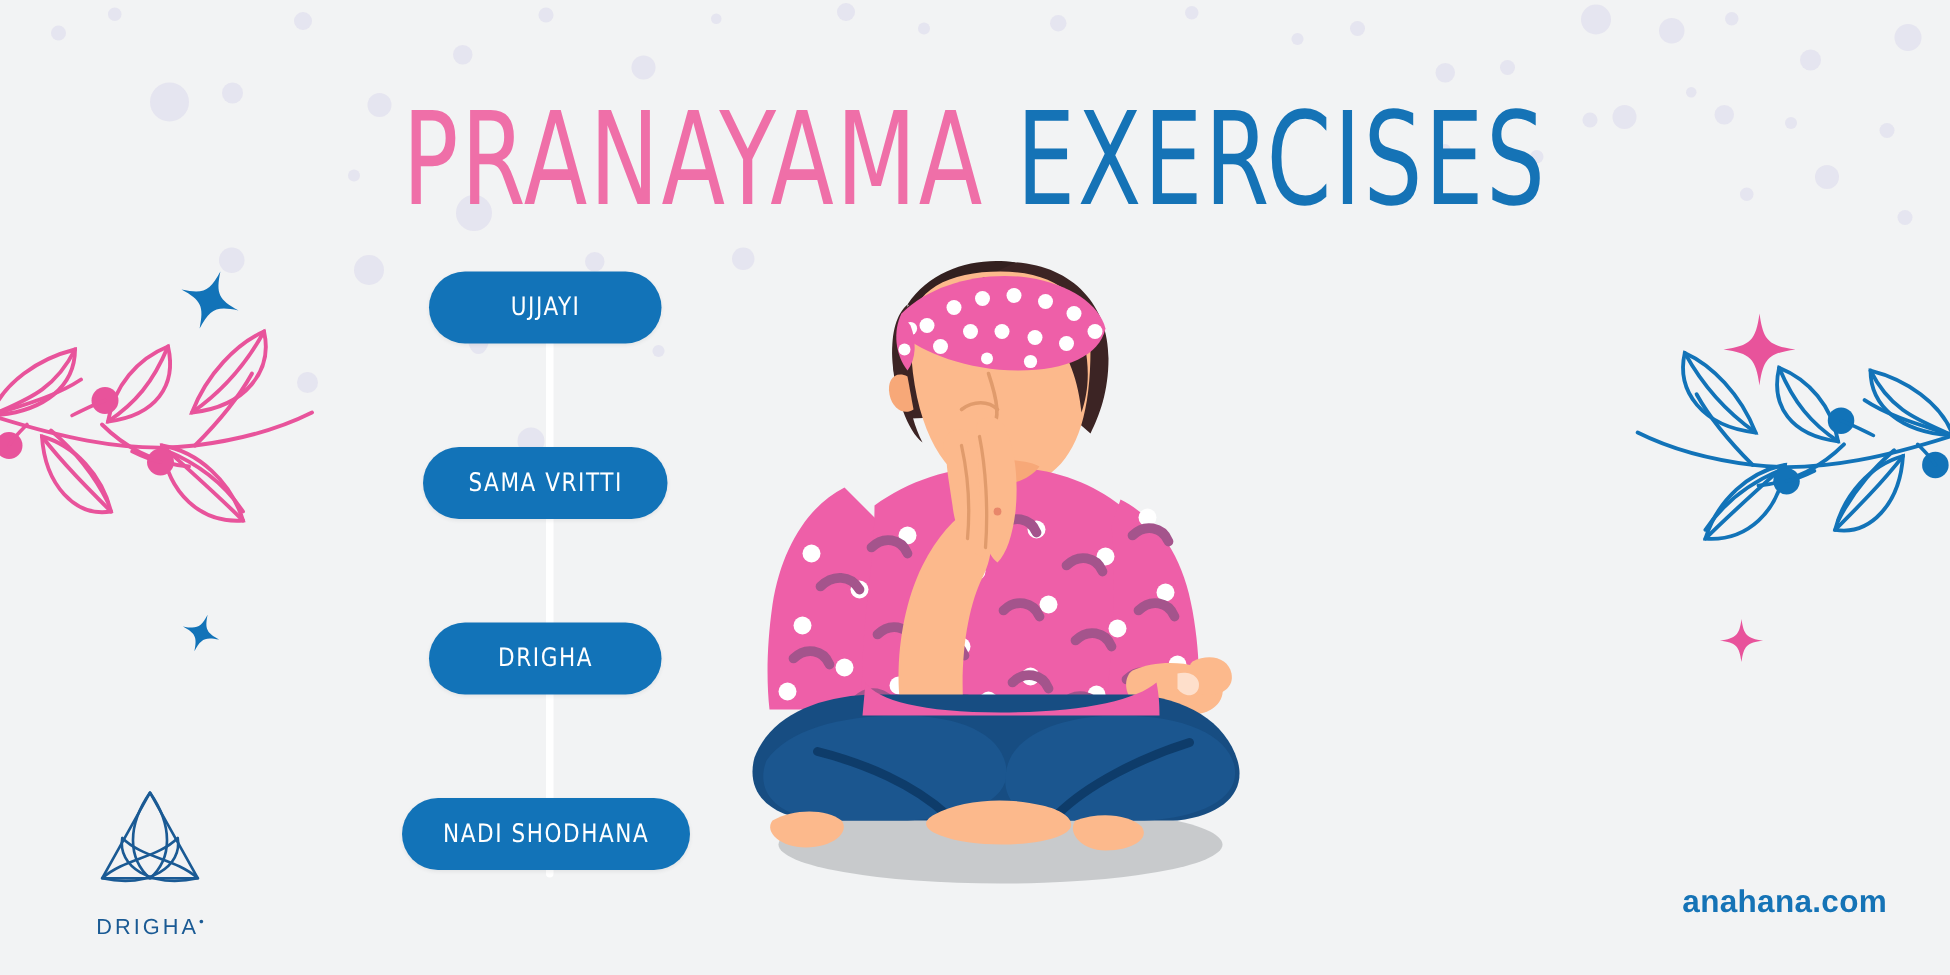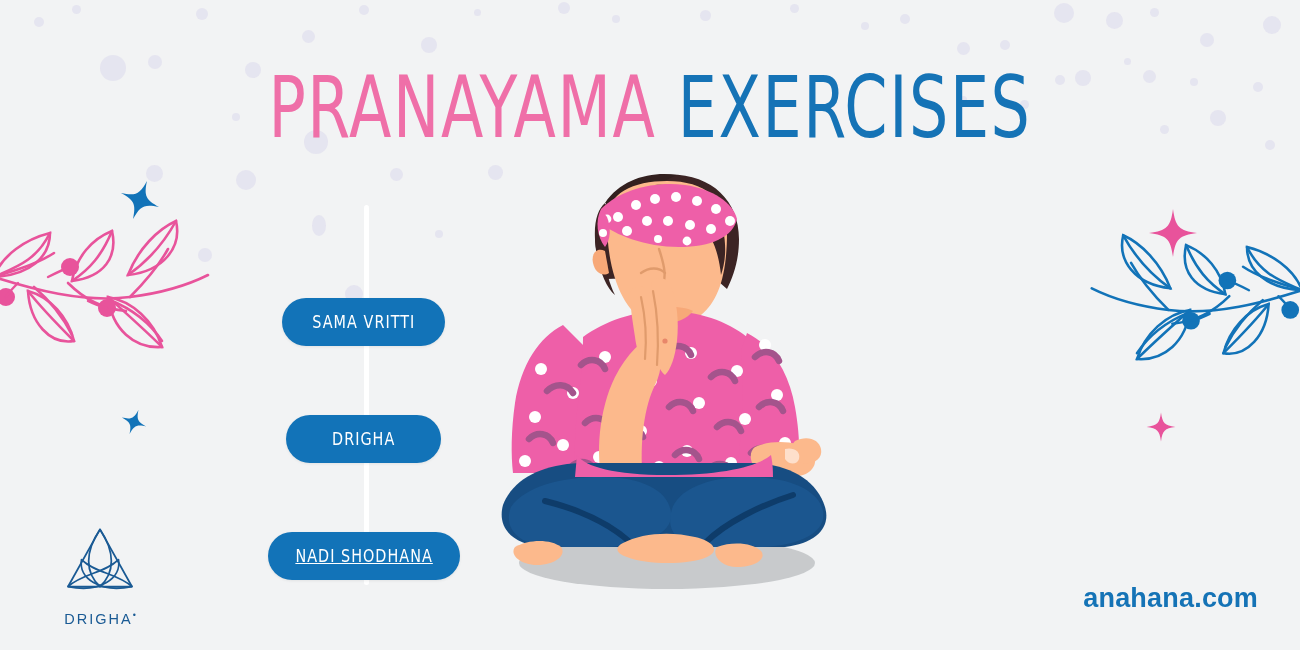--- a/index.html
+++ b/index.html
@@ -80,21 +80,21 @@
     box-shadow:0 1px 3px rgba(0,0,0,.07);
     z-index:3;
     font-family:"Liberation Sans Narrow","DejaVu Sans Condensed","Liberation Sans", sans-serif;
   }
   .pill span { transform:scaleX(.94); display:inline-block; }
 
   
   .pill-l1 { left:48px;  top:181px; width:155px; }
   .pill-l2 { left:44px;  top:298px; width:163px; }
   .pill-l3 { left:48px;  top:415px; width:155px;justify-content:center; }
-  .pill-l4 { left:30px;  top:532px; width:192px;text-decoration:underline; }
+  .pill-l4 { left:30px;  top:532px; width:192px; }
 
   
   .pill-r1 { left:34px;  top:181px; width:155px; }
   .pill-r2 { left:34px;  top:298px; width:155px; }
   .pill-r3 { left:25px;  top:415px; width:172px; }
   .pill-r4 { left:30px;  top:532px; width:163px; }
 
   
   .illustration {
     position:absolute;
@@ -133,21 +133,21 @@
   .logo-tm {
     font-size:9px;
     vertical-align:super;
     letter-spacing:0;
   }
 
   
   .site-url {
     position:absolute;
     right:42px; bottom:36px;
-    font-size:27px;
+    font-size:21px;
     font-weight:bold;
     color:#1573b6;
     letter-spacing:.2px;
     font-family:"Liberation Sans", sans-serif;
   }
 </style>
 </head>
 <body>
 
 <div id="infographic">
@@ -427,20 +427,23 @@
       <path d="M168 388 C 186 378, 216 376, 240 382 C 258 386, 266 396, 252 402 C 234 410, 192 410, 172 402 C 160 398, 160 392, 168 388 Z" fill="#fcb98c"></path>
       <path d="M262 392 C 278 386, 298 388, 306 396 C 312 404, 300 412, 282 412 C 266 412, 256 400, 262 392 Z" fill="#fcb98c"></path>
       <path d="M60 392 C 74 384, 96 384, 106 392 C 112 400, 100 410, 82 410 C 66 410, 54 400, 60 392 Z" fill="#fcb98c"></path>
 
       <path d="M122 300 C 130 312, 160 320, 212 320 C 266 320, 302 312, 316 300 C 318 310, 318 318, 318 322 L 120 322 Z" fill="#ee5fa8"></path>
     </svg>
   </div>
 
   <div class="col col-left">
     <div class="rail"></div>
+    <div class="pill pill-l1">
+      <span>UJJAYI</span>
+    </div>
     <div class="pill pill-l2">
       <span>SAMA VRITTI</span>
     </div>
     <div class="pill pill-l3">
       <span>DRIGHA</span>
     </div>
     <div class="pill pill-l4">
       <span>NADI SHODHANA</span>
     </div>
   </div>

